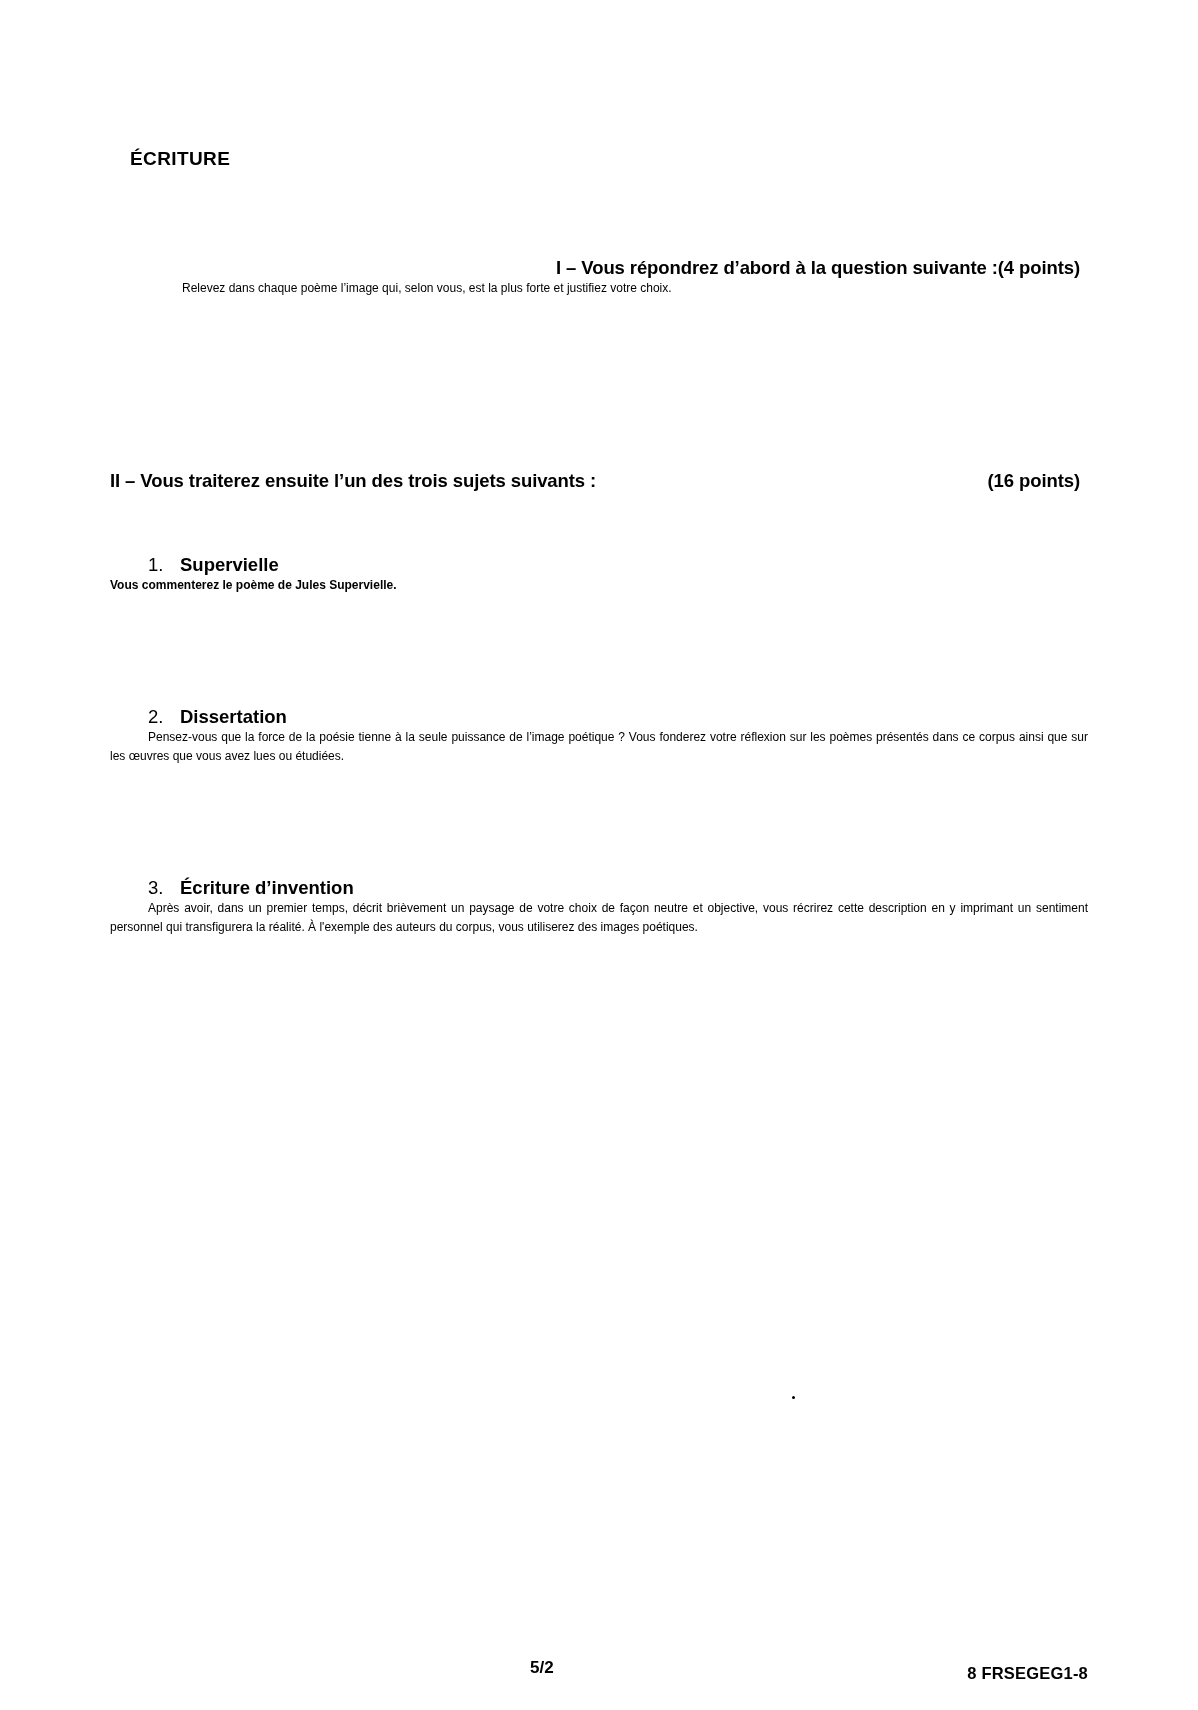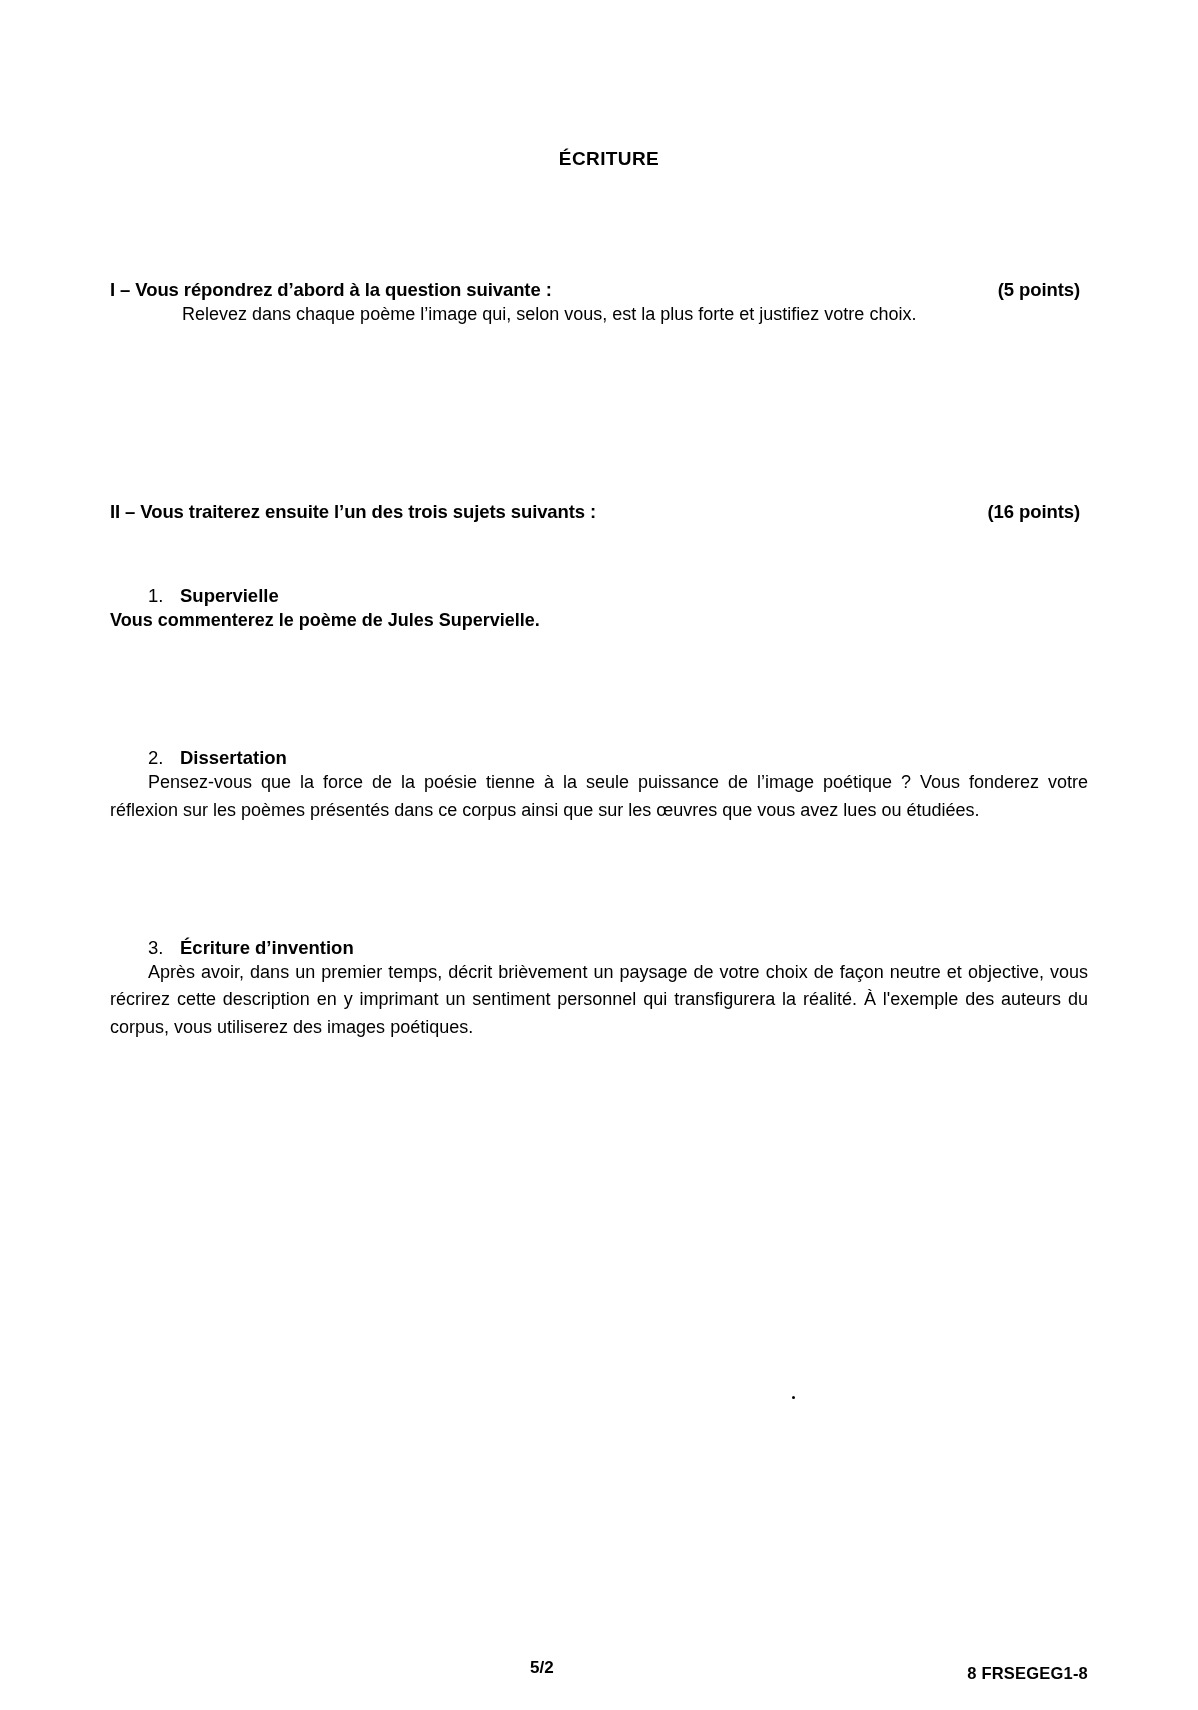--- a/index.html
+++ b/index.html
@@ -20,45 +20,44 @@
     box-sizing: border-box;
     overflow: hidden;
   }
   .content {
     position: absolute;
     left: 110px;
     right: 110px;
     top: 0;
   }
   .doc-title {
-    text-align: center;
     font-weight: bold;
     font-size: 19px;
     letter-spacing: 0.4px;
     margin-top: 148px;
     margin-left: 20px;
   }
   .section-head {
     display: flex;
     justify-content: space-between;
     align-items: baseline;
     font-weight: bold;
     font-size: 18.5px;
     letter-spacing: -0.1px;
   }
   .section-head .points {
     font-weight: bold;
     font-size: 18.5px;
     margin-right: 8px;
   }
-  .head-1 { margin-top: 109px; }
+  .head-1 { margin-top: 87px; justify-content: flex-end; }
   .head-2 { margin-top: 172px; }
 
   p.body-text {
-    font-size: 18px;
+    font-size: 12px;
     line-height: 1.55;
     text-align: justify;
     margin: 0;
   }
   .q1-text {
     margin-top: 52px;
     text-indent: 72px;
   }
   .list-item {
     font-weight: bold;
@@ -123,21 +122,21 @@
 </head>
 <body>
 
 <div class="page">
   <div class="content">
 
     <div class="doc-title">ÉCRITURE</div>
 
     <div class="section-head head-1">
       <span>I – Vous répondrez d’abord à la question suivante :</span>
-      <span class="points">(5 points)</span>
+      <span class="points">(4 points)</span>
     </div>
 
     <p class="body-text q1-text">Relevez dans chaque poème l’image qui, selon vous, est la plus forte et justifiez votre choix.</p>
 
     <div class="section-head head-2">
       <span>II – Vous traiterez ensuite l’un des trois sujets suivants :</span>
       <span class="points">(16 points)</span>
     </div>
 
     <div class="list-item item-1">

